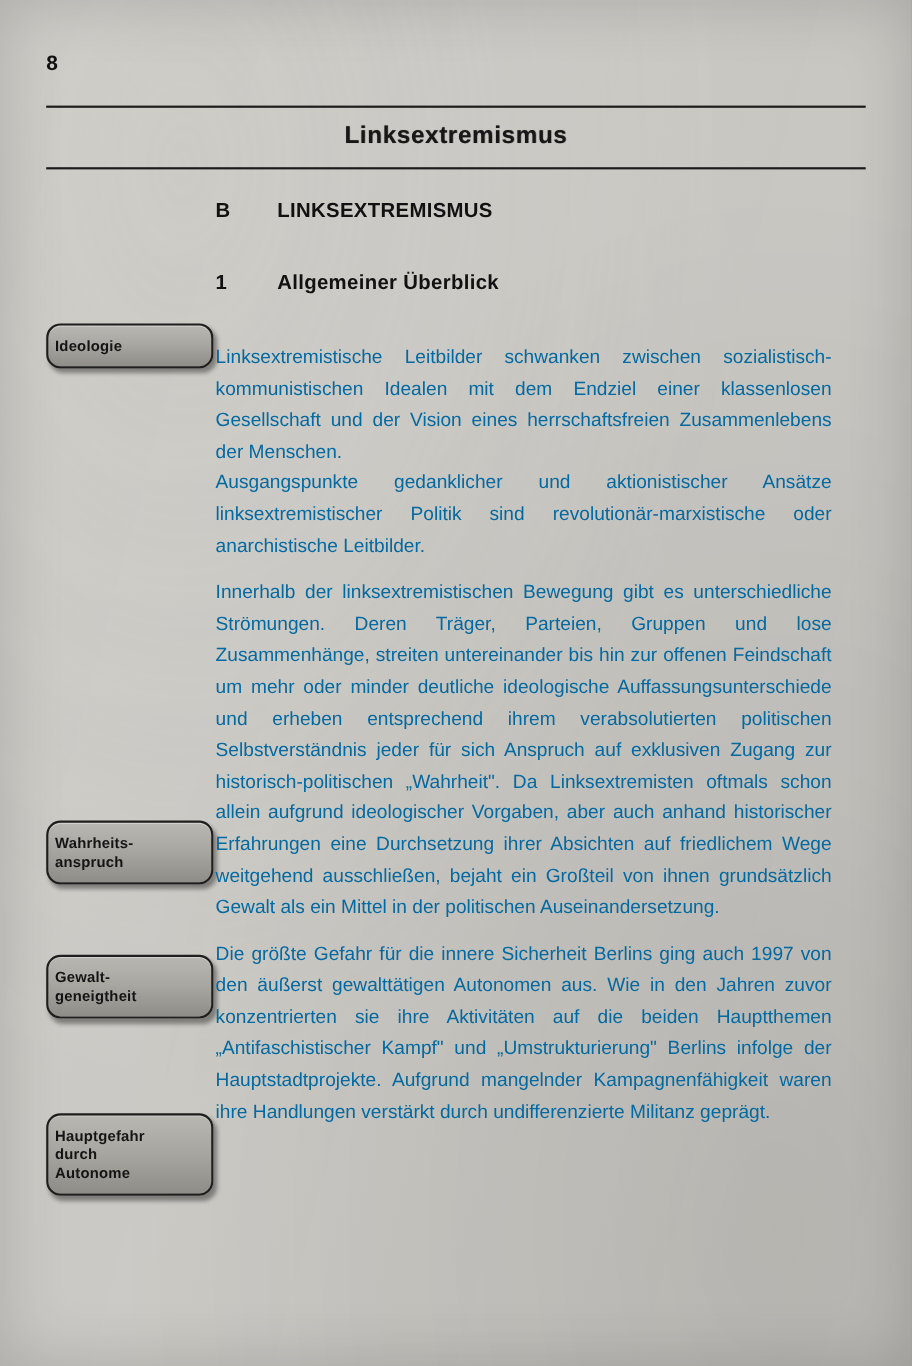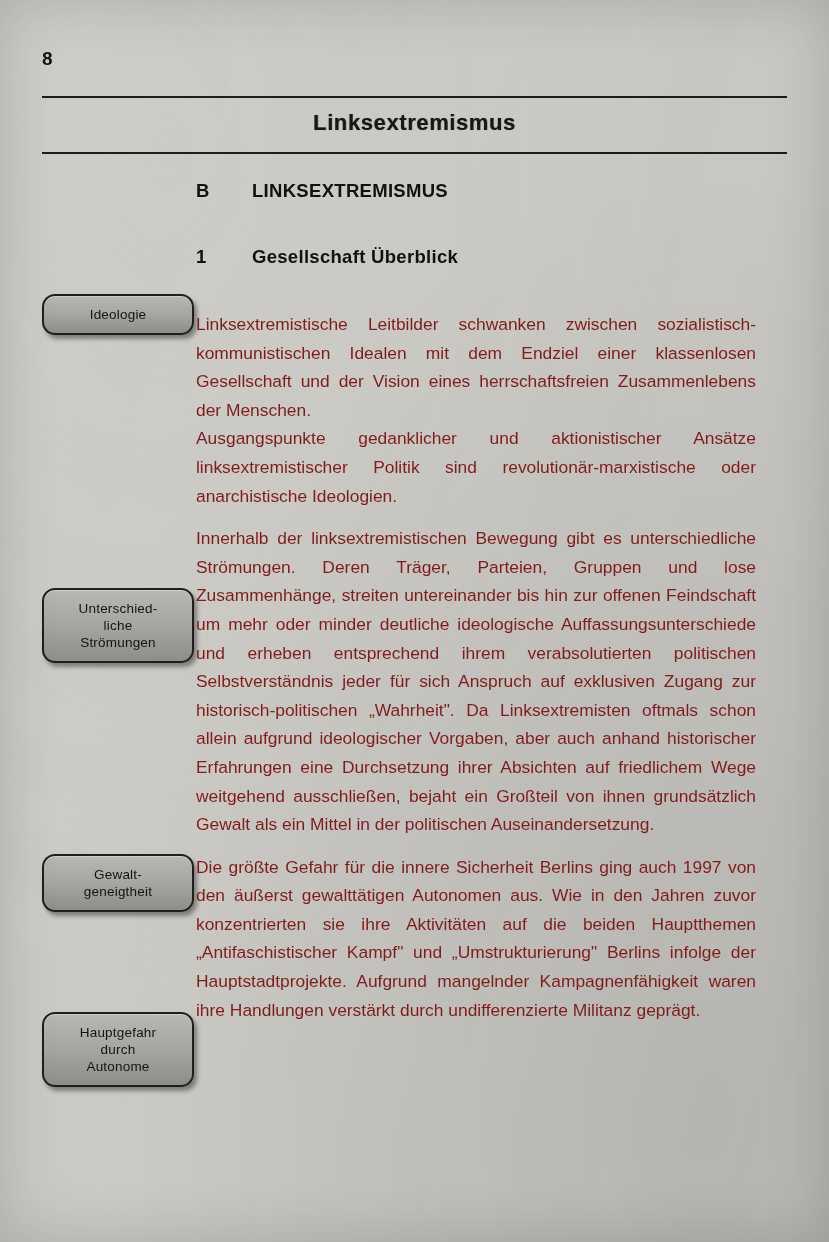--- a/index.html
+++ b/index.html
@@ -95,81 +95,80 @@
   }
   .sec-b { margin-top: 4px; }
   .sec-1 { margin-top: 44px; }
 
   .para {
     font-size: 17.4px;
     line-height: 28.6px;
     text-align: justify;
     text-justify: inter-word;
     margin: 0;
-    color: #7f1d1d;
+    color: #0369a1;
   }
   .block { position: relative; }
   .block + .block { margin-top: 14px; }
   #block-ideologie { margin-top: 42px; }
 
   .para + .para { margin-top: 0; }
 
   
   .tag {
     position: absolute;
     left: 0;
     width: 152px;
     box-sizing: border-box;
     padding: 10px 6px;
     border-radius: 13px;
     background: linear-gradient(180deg, #b9b7b2 0%, #a8a6a1 48%, #8f8d88 100%);
     border: 2px solid #1f1f1f;
     box-shadow: 3px 4px 4px rgba(0,0,0,0.38), inset 0 1px 0 rgba(255,255,255,0.35);
-    text-align: center;
     font-size: 13.5px;
-    font-weight: normal;
+    font-weight: bold;
     line-height: 17px;
     color: #141414;
     letter-spacing: .2px;
   }
   .tags-layer { position: absolute; left: 42px; top: 176px; width: 152px; height: 1000px; }
 </style>
 </head>
 <body>
 
 <div class="page">
 
   <div class="folio">8</div>
 
   <div class="header-rule-top"></div>
   <div class="running-title">Linksextremismus</div>
   <div class="header-rule-bottom"></div>
 
   <div class="tags-layer">
     <div class="tag" style="top:118px">Ideologie</div>
-    <div class="tag" style="top:412px">Unterschied-<br>liche<br>Strömungen</div>
-    <div class="tag" style="top:678px">Gewalt-<br>geneigtheit</div>
+    <div class="tag" style="top:570px">Wahrheits-<br>anspruch</div>
+    <div class="tag" style="top:692px">Gewalt-<br>geneigtheit</div>
     <div class="tag" style="top:836px">Hauptgefahr<br>durch<br>Autonome</div>
   </div>
 
   <div class="content">
 
     <div class="sec-line sec-b">
       <span class="marker">B</span>
       <span>LINKSEXTREMISMUS</span>
     </div>
 
     <div class="sec-line sec-1">
       <span class="marker">1</span>
-      <span>Gesellschaft Überblick</span>
+      <span>Allgemeiner Überblick</span>
     </div>
 
     <div class="block" id="block-ideologie">
       <p class="para">Linksextremistische Leitbilder schwanken zwischen sozialistisch-kommunistischen Idealen mit dem Endziel einer klassenlosen Gesellschaft und der Vision eines herrschaftsfreien Zusammenlebens der Menschen.</p>
-      <p class="para">Ausgangspunkte gedanklicher und aktionistischer Ansätze linksextremistischer Politik sind revolutionär-marxistische oder anarchistische Ideologien.</p>
+      <p class="para">Ausgangspunkte gedanklicher und aktionistischer Ansätze linksextremistischer Politik sind revolutionär-marxistische oder anarchistische Leitbilder.</p>
     </div>
 
     <div class="block" id="block-stroemungen">
       <p class="para">Innerhalb der linksextremistischen Bewegung gibt es unterschiedliche Strömungen. Deren Träger, Parteien, Gruppen und lose Zusammenhänge, streiten untereinander bis hin zur offenen Feindschaft um mehr oder minder deutliche ideologische Auffassungsunterschiede und erheben entsprechend ihrem verabsolutierten politischen Selbstverständnis jeder für sich Anspruch auf exklusiven Zugang zur historisch-politischen „Wahrheit". Da Linksextremisten oftmals schon allein aufgrund ideologischer Vorgaben, aber auch anhand historischer Erfahrungen eine Durchsetzung ihrer Absichten auf friedlichem Wege weitgehend ausschließen, bejaht ein Großteil von ihnen grundsätzlich Gewalt als ein Mittel in der politischen Auseinandersetzung.</p>
     </div>
 
     <div class="block" id="block-autonome">
       <p class="para">Die größte Gefahr für die innere Sicherheit Berlins ging auch 1997 von den äußerst gewalttätigen Autonomen aus. Wie in den Jahren zuvor konzentrierten sie ihre Aktivitäten auf die beiden Hauptthemen „Antifaschistischer Kampf" und „Umstrukturierung" Berlins infolge der Hauptstadtprojekte. Aufgrund mangelnder Kampagnenfähigkeit waren ihre Handlungen verstärkt durch undifferenzierte Militanz geprägt.</p>
     </div>
 

